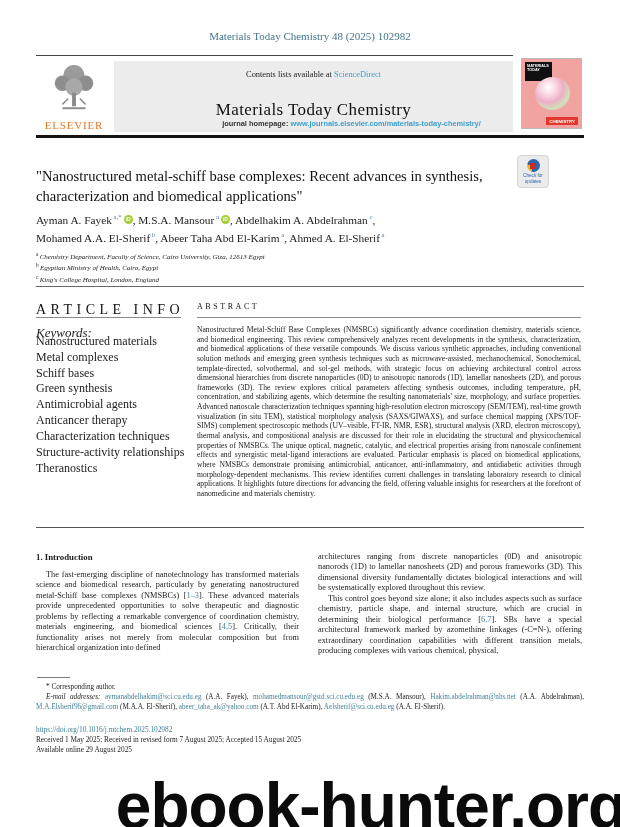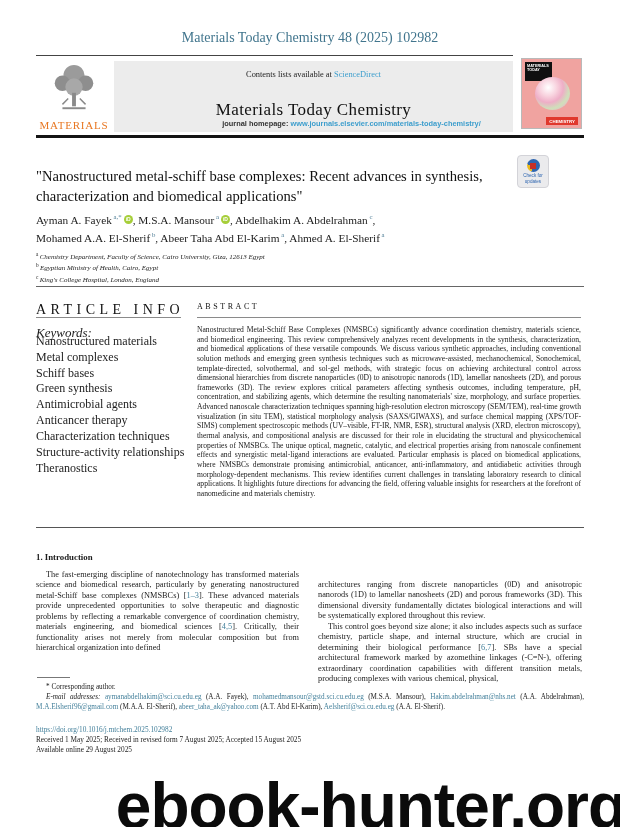--- a/index.html
+++ b/index.html
@@ -3,21 +3,21 @@
 <meta charset="utf-8">
 <style>
   * { margin:0; padding:0; box-sizing:border-box; }
   html,body { background:#fff; }
   body { width:620px; height:827px; position:relative; overflow:hidden;
          font-family:"Liberation Serif", serif; color:#1c1c1c; }
   .abs { position:absolute; }
 
   
   .citation { top:30px; left:0; width:620px; text-align:center;
-              font-size:14px; color:#41758d; }
+              font-size:11px; color:#41758d; }
 
   
   .mast-toprule  { top:55px; left:36px; width:477px; height:1px; background:#444; }
   .mast-gray     { top:61px; left:114px; width:399px; height:71px; background:#ececec; }
   .mast-thick    { top:135px; left:36px; width:548px; height:3px; background:#141414; }
   .contents-line { top:70px; left:114px; width:399px; text-align:center; font-size:8.4px; }
   .journal-title { top:92px; left:114px; width:399px; text-align:center;
                    font-size:17px; letter-spacing:0.4px; color:#111;margin-top:8px; }
   .homepage-line { top:119px; left:114px; width:475px; text-align:center;
                    font-family:"Liberation Sans", sans-serif; font-size:7.4px;
@@ -79,21 +79,21 @@
   .info-rule { top:317px; left:36px; width:145px; height:1px; background:#8a8a8a; }
   .abs-rule  { top:317px; left:197px; width:384px; height:1px; background:#8a8a8a; }
   .kw-label  { top:325px; left:36px; font-size:13px; font-style:italic; }
   .kw-list   { top:334px; left:36px; width:150px; font-size:12px; line-height:1.32; }
   .abs-text  { top:325px; left:197px; width:384px; font-size:7.6px; line-height:1.27;
                text-align:justify; color:#1a1a1a; }
   .rule-b    { top:527px; left:36px; width:548px; height:1px; background:#555; }
 
   
   .col-left  { top:552px; left:36px;  width:263px; }
-  .col-right { top:552px; left:318px; width:264px;margin-top:28px; }
+  .col-right { top:552px; left:318px; width:264px; }
   .sec-head  { font-size:8.8px; font-weight:bold; margin-bottom:8px; }
   .body-p    { font-size:8.3px; line-height:1.26; text-align:justify; }
   .indent    { text-indent:10px; }
 
   
   .foot-rule { top:677px; left:37px; width:33px; height:1px; background:#777; }
   .foot-corr { top:683px; left:36px; width:548px; font-size:7.2px; }
   .foot-corr .star { padding-left:10px; }
   .foot-mails{ top:693px; left:36px; width:548px; font-size:7.2px; line-height:1.33;
                text-align:justify; text-indent:10px; }
@@ -118,21 +118,21 @@
 <div class="abs els-logo">
   <svg width="58" height="52" viewBox="0 0 60 54">
     <circle cx="30" cy="14" r="11" fill="#9b9b9b"></circle>
     <circle cx="18" cy="22" r="8" fill="#8e8e8e"></circle>
     <circle cx="42" cy="22" r="8" fill="#8e8e8e"></circle>
     <circle cx="30" cy="26" r="9" fill="#a8a8a8"></circle>
     <rect x="28" y="32" width="4" height="14" fill="#8a8a8a"></rect>
     <path d="M18 48 h24" stroke="#8a8a8a" stroke-width="2"></path>
     <path d="M24 38 l-6 6 M36 38 l6 6" stroke="#8a8a8a" stroke-width="1.5"></path>
   </svg>
-  <div class="els-name">MATERIALS</div>
+  <div class="els-name">ELSEVIER</div>
 </div>
 
 <div class="abs contents-line">
   <span>Contents lists available at </span><span class="sd-link">ScienceDirect</span>
 </div>
 <div class="abs journal-title">Materials Today Chemistry</div>
 <div class="abs homepage-line">
   <span>journal homepage: </span><span class="blink">www.journals.elsevier.com/materials-today-chemistry/</span>
 </div>
 

